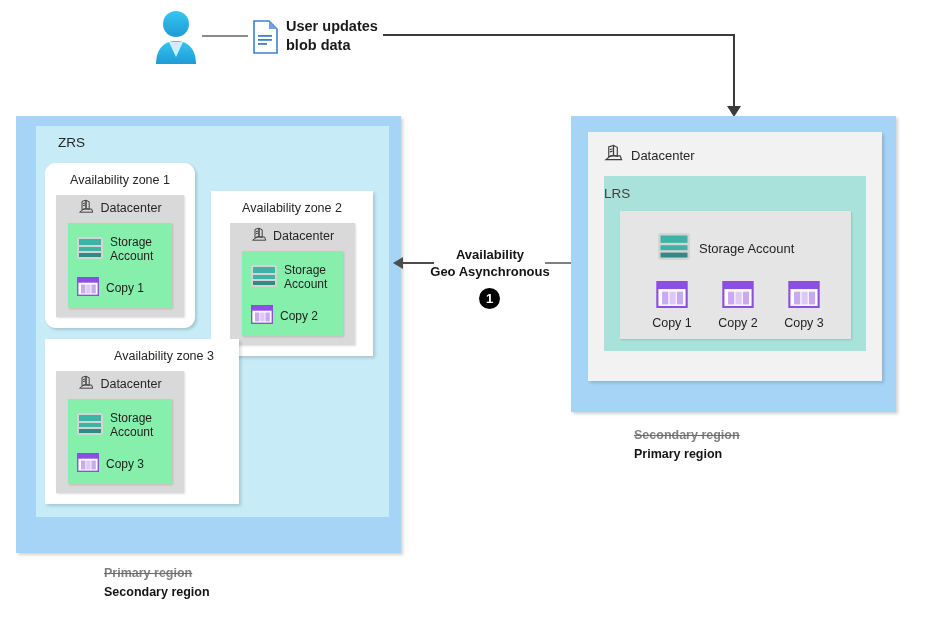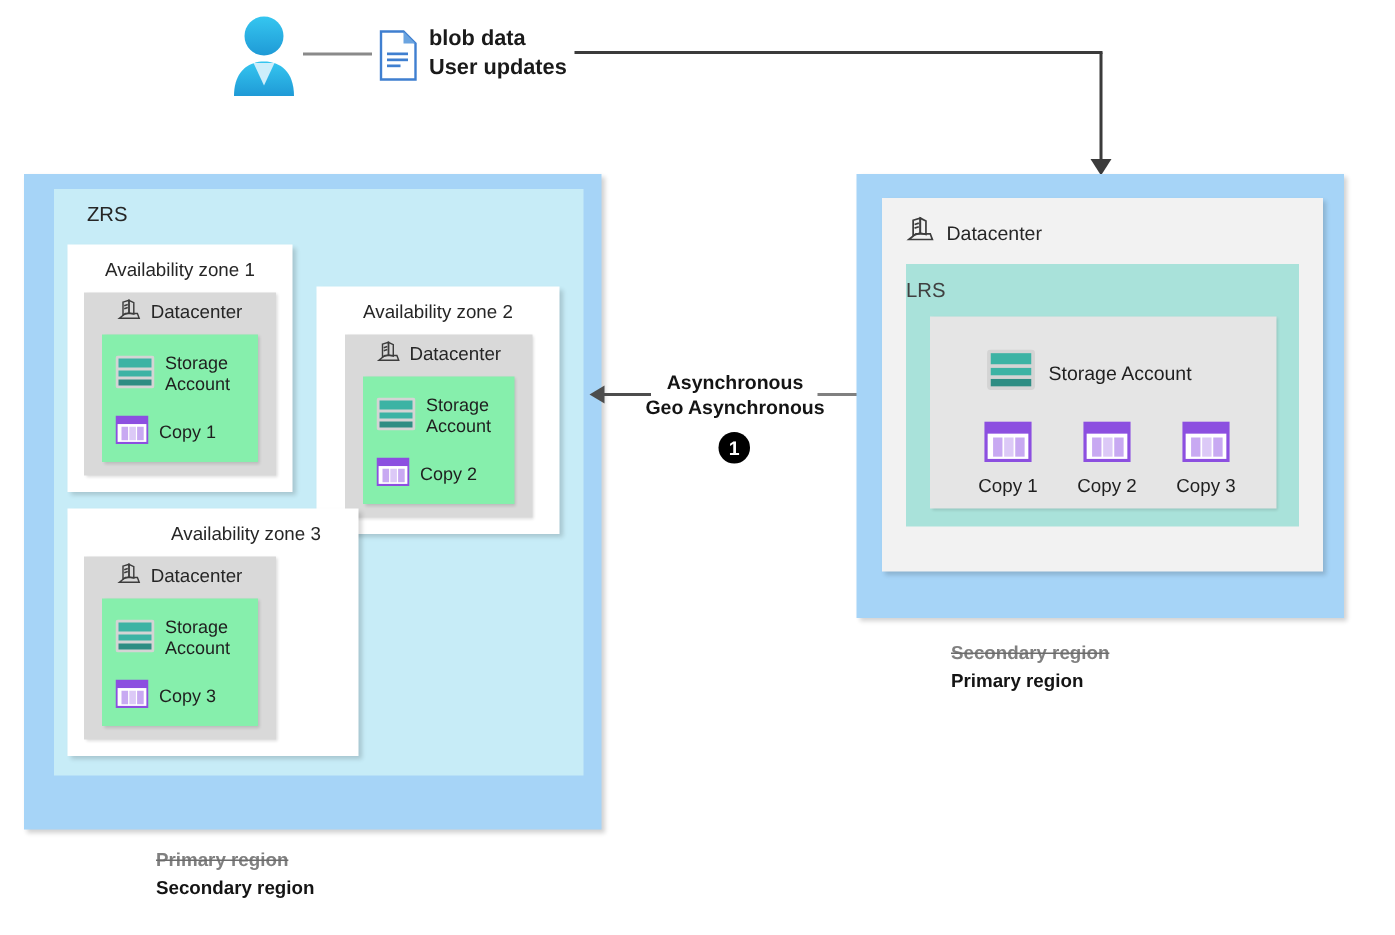--- a/index.html
+++ b/index.html
@@ -80,21 +80,21 @@
   }
   .inner-box {
     position: absolute; background: #86efac;
     box-shadow: 1px 1px 2px rgba(0,0,0,.14);
   }
   .res-row {
     display: flex; align-items: center; gap: 7px;
     font-size: 12px; color: #1f1f1f; line-height: 1.18;
   }
 
-  #az1 { left: 45px; top: 163px; width: 150px; height: 165px; }
+  #az1 { left: 45px; top: 163px; width: 150px; height: 165px; border-radius: 11px; }
   #az1 .dc-box { left: 11px; top: 32px; width: 128px; height: 122px; }
   #az1 .inner-box { left: 12px; top: 28px; width: 104px; height: 85px; }
   #az2 { left: 211px; top: 163px; width: 162px; height: 165px; margin-top: 28px; }
   #az2 .dc-box { left: 19px; top: 32px; width: 125px; height: 122px; }
   #az2 .inner-box { left: 12px; top: 28px; width: 101px; height: 85px; }
   #az3 { left: 45px; top: 339px; width: 150px; height: 165px; padding-left: 44px; }
   #az3 .dc-box { left: 11px; top: 32px; width: 128px; height: 122px; }
   #az3 .inner-box { left: 12px; top: 28px; width: 104px; height: 85px; }
 
   .sa-row { position: absolute; left: 9px; top: 12px; }
@@ -202,22 +202,22 @@
   <svg width="28" height="34" viewBox="0 0 28 34">
     <path d="M2 1 H17 L25 9 V33 H2 Z" fill="#ffffff" stroke="#3f7fd0" stroke-width="1.6"></path>
     <path d="M17 1 L25 9 H17 Z" fill="#6ba4e0"></path>
     <rect x="6" y="15" width="14" height="1.8" fill="#3f7fd0"></rect>
     <rect x="6" y="19" width="14" height="1.8" fill="#3f7fd0"></rect>
     <rect x="6" y="23" width="9" height="1.8" fill="#3f7fd0"></rect>
   </svg>
 </div>
 
 <div class="abs" id="flow-label">
+  <div>User updates</div>
   <div>blob data</div>
-  <div>User updates</div>
 </div>
 <div class="abs" id="flow-arrow-h"></div>
 <div class="abs" id="flow-arrow-v"></div>
 <div class="abs" id="flow-arrow-head"></div>
 
 <div class="abs" id="left-region"></div>
 <div class="abs" id="zrs-box"></div>
 <div class="abs" id="zrs-label">ZRS</div>
 
 <div class="abs az-box" id="az1">
@@ -366,21 +366,21 @@
 
 <div class="abs caption" id="left-caption">
   <div class="old">Primary region</div>
   <div class="new">Secondary region</div>
 </div>
 
 <div class="abs" id="repl-arrow-head"></div>
 <div class="abs" id="repl-arrow-line"></div>
 <div class="abs" id="repl-line-right"></div>
 <div class="abs" id="repl-label">
-  <div>Asynchronous</div>
+  <div>Availability</div>
   <div>Geo Asynchronous</div>
 </div>
 <div class="abs" id="repl-badge">1</div>
 
 <div class="abs" id="right-region"></div>
 <div class="abs" id="right-dc-panel"></div>
 <div class="abs" id="right-dc-head">
   <span>
     <svg width="19" height="19" viewBox="0 0 20 20">
         <g fill="none" stroke="#3d3d3d" stroke-width="1.2">

